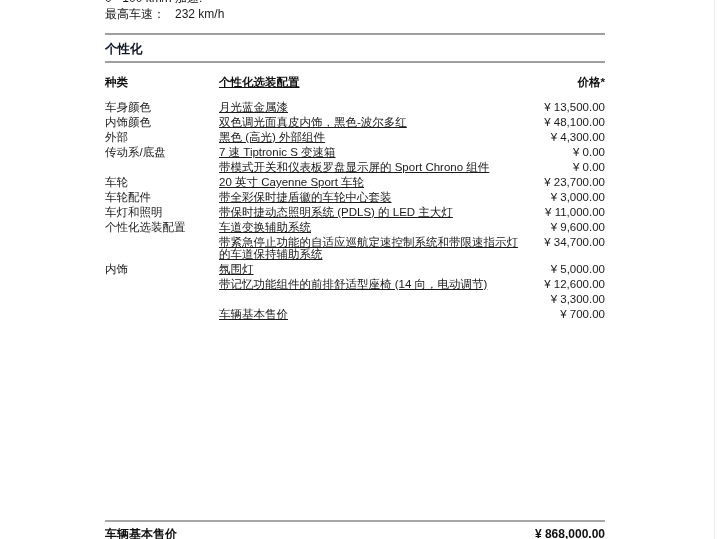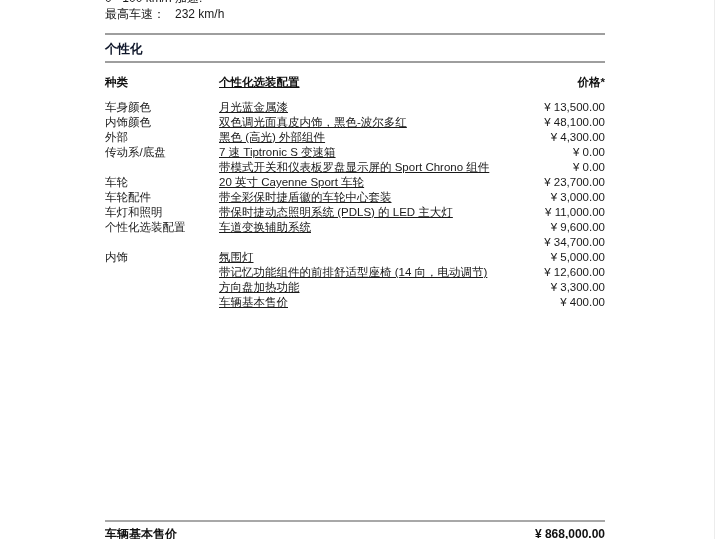--- a/index.html
+++ b/index.html
@@ -136,45 +136,45 @@
         </div>
 
         <div class="t-row">
           <div class="c-cat">个性化选装配置</div>
           <div class="c-opt">车道变换辅助系统</div>
           <div class="c-price">¥ 9,600.00</div>
         </div>
 
         <div class="t-row">
           <div class="c-cat"></div>
+          <div class="c-opt">带紧急停止功能的自适应巡航定速控制系统和带限速指示灯的车道保持辅助系统</div>
           <div class="c-price">¥ 34,700.00</div>
         </div>
 
         <div class="t-row">
           <div class="c-cat">内饰</div>
           <div class="c-opt">氛围灯</div>
           <div class="c-price">¥ 5,000.00</div>
         </div>
 
         <div class="t-row">
           <div class="c-cat"></div>
           <div class="c-opt">带记忆功能组件的前排舒适型座椅 (14 向，电动调节)</div>
           <div class="c-price">¥ 12,600.00</div>
         </div>
 
         <div class="t-row">
           <div class="c-cat"></div>
-          <div class="c-opt">方向盘加热功能</div>
           <div class="c-price">¥ 3,300.00</div>
         </div>
 
         <div class="t-row">
           <div class="c-cat"></div>
           <div class="c-opt">车辆基本售价</div>
-          <div class="c-price">¥ 400.00</div>
+          <div class="c-price">¥ 700.00</div>
         </div>
       </div>
   </div>
 
   <div class="rule rule-bottom"></div>
 
   <div class="summary-row">
     <div class="s-label">车辆基本售价</div>
     <div class="s-price">¥ 868,000.00</div>
   </div>

